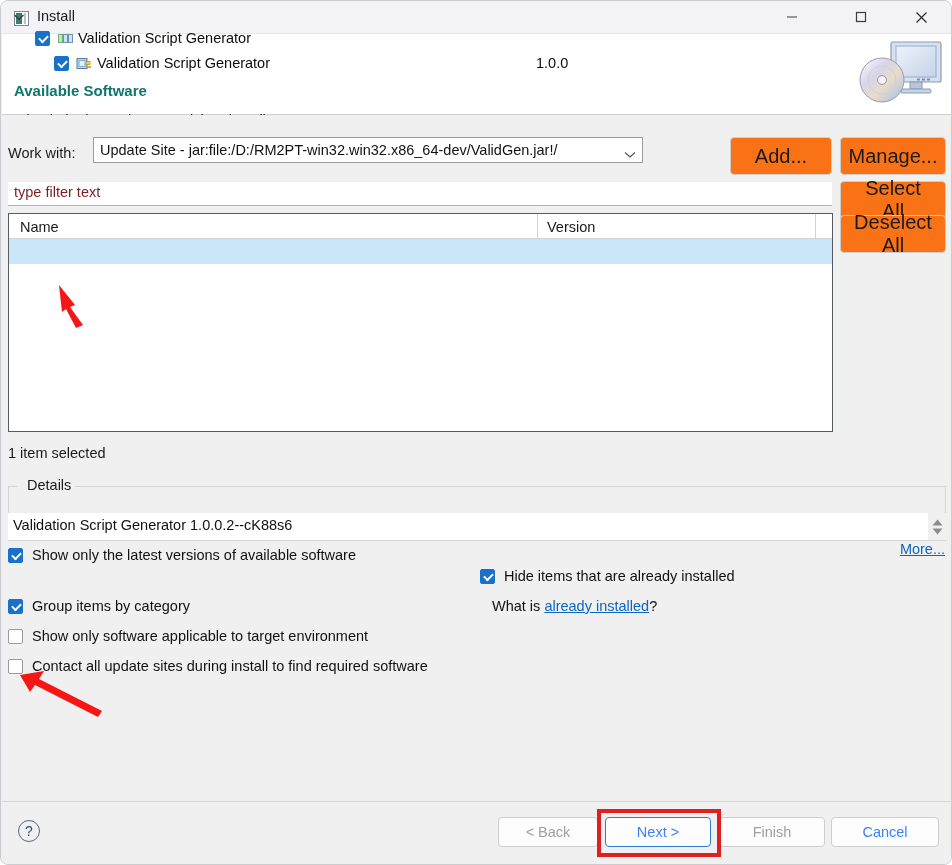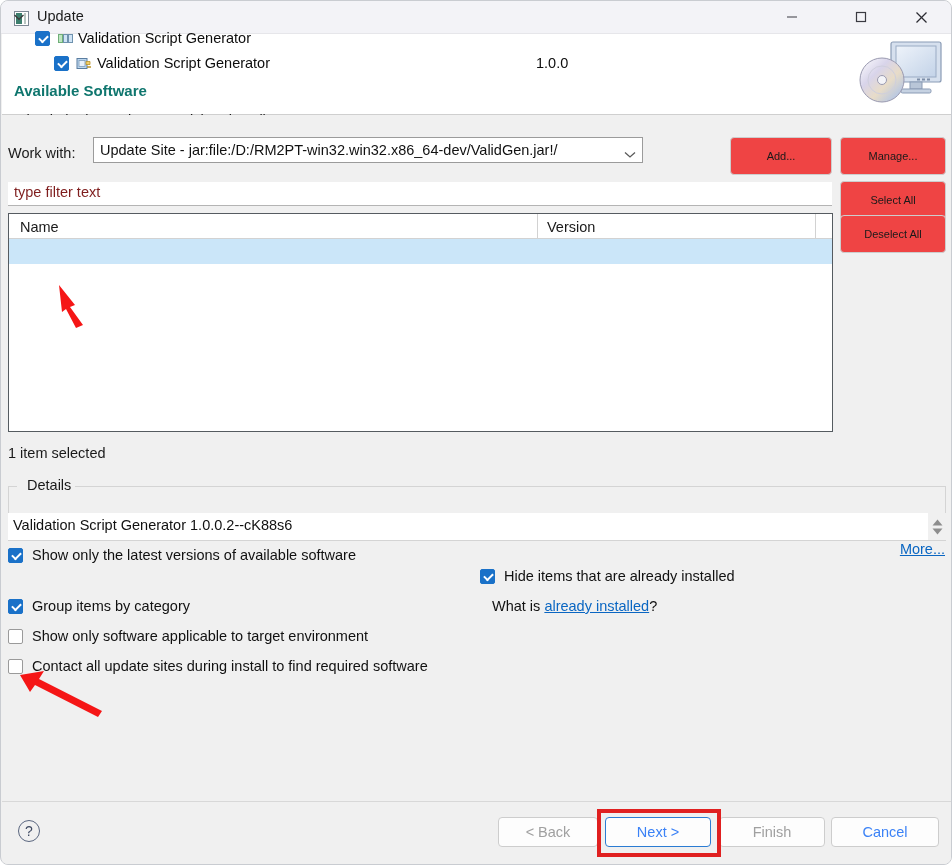--- a/index.html
+++ b/index.html
@@ -113,26 +113,26 @@
     font-size: 14.5px; color: #111;
     white-space: nowrap; overflow: hidden;
     width: 595px;
   }
   .combo-arrow {
     position: absolute; right: 6px; top: 8px;
   }
 
   .btn {
     position: absolute;
-    background: #ef4444;
+    background: #f97316;
     border: 1px solid #cdcdcd;
     border-radius: 4px;
     box-sizing: border-box;
     font-family: "Liberation Sans", sans-serif;
-    font-size: 11px;
+    font-size: 20px;
     color: #1a1a1a;
     display: flex; align-items: center; justify-content: center;
     padding: 18px;
   }
   .btn-add     { left: 729px; top: 136px; width: 102px; height: 27px; }
   .btn-manage  { left: 839px; top: 136px; width: 106px; height: 27px; }
   .btn-selall  { left: 839px; top: 180px; width: 106px; height: 27px; }
   .btn-deselall{ left: 839px; top: 214px; width: 106px; height: 27px; }
 
   .filter {
@@ -349,21 +349,21 @@
     box-sizing: border-box;
   }
 </style>
 </head>
 <body>
 
 <div class="window">
 
   <div class="titlebar">
     <div class="title-icon"></div>
-    <div class="title-text">Update</div>
+    <div class="title-text">Install</div>
 
     <div class="wbtn wbtn-min">
       <svg width="12" height="12" viewBox="0 0 12 12">
         <line x1="1" y1="6" x2="11" y2="6" stroke="#3a3a42" stroke-width="1.2"></line>
       </svg>
     </div>
     <div class="wbtn wbtn-max">
       <svg width="12" height="12" viewBox="0 0 12 12">
         <rect x="1.5" y="1.5" width="9" height="9" fill="none" stroke="#3a3a42" stroke-width="1.2"></rect>
       </svg>

